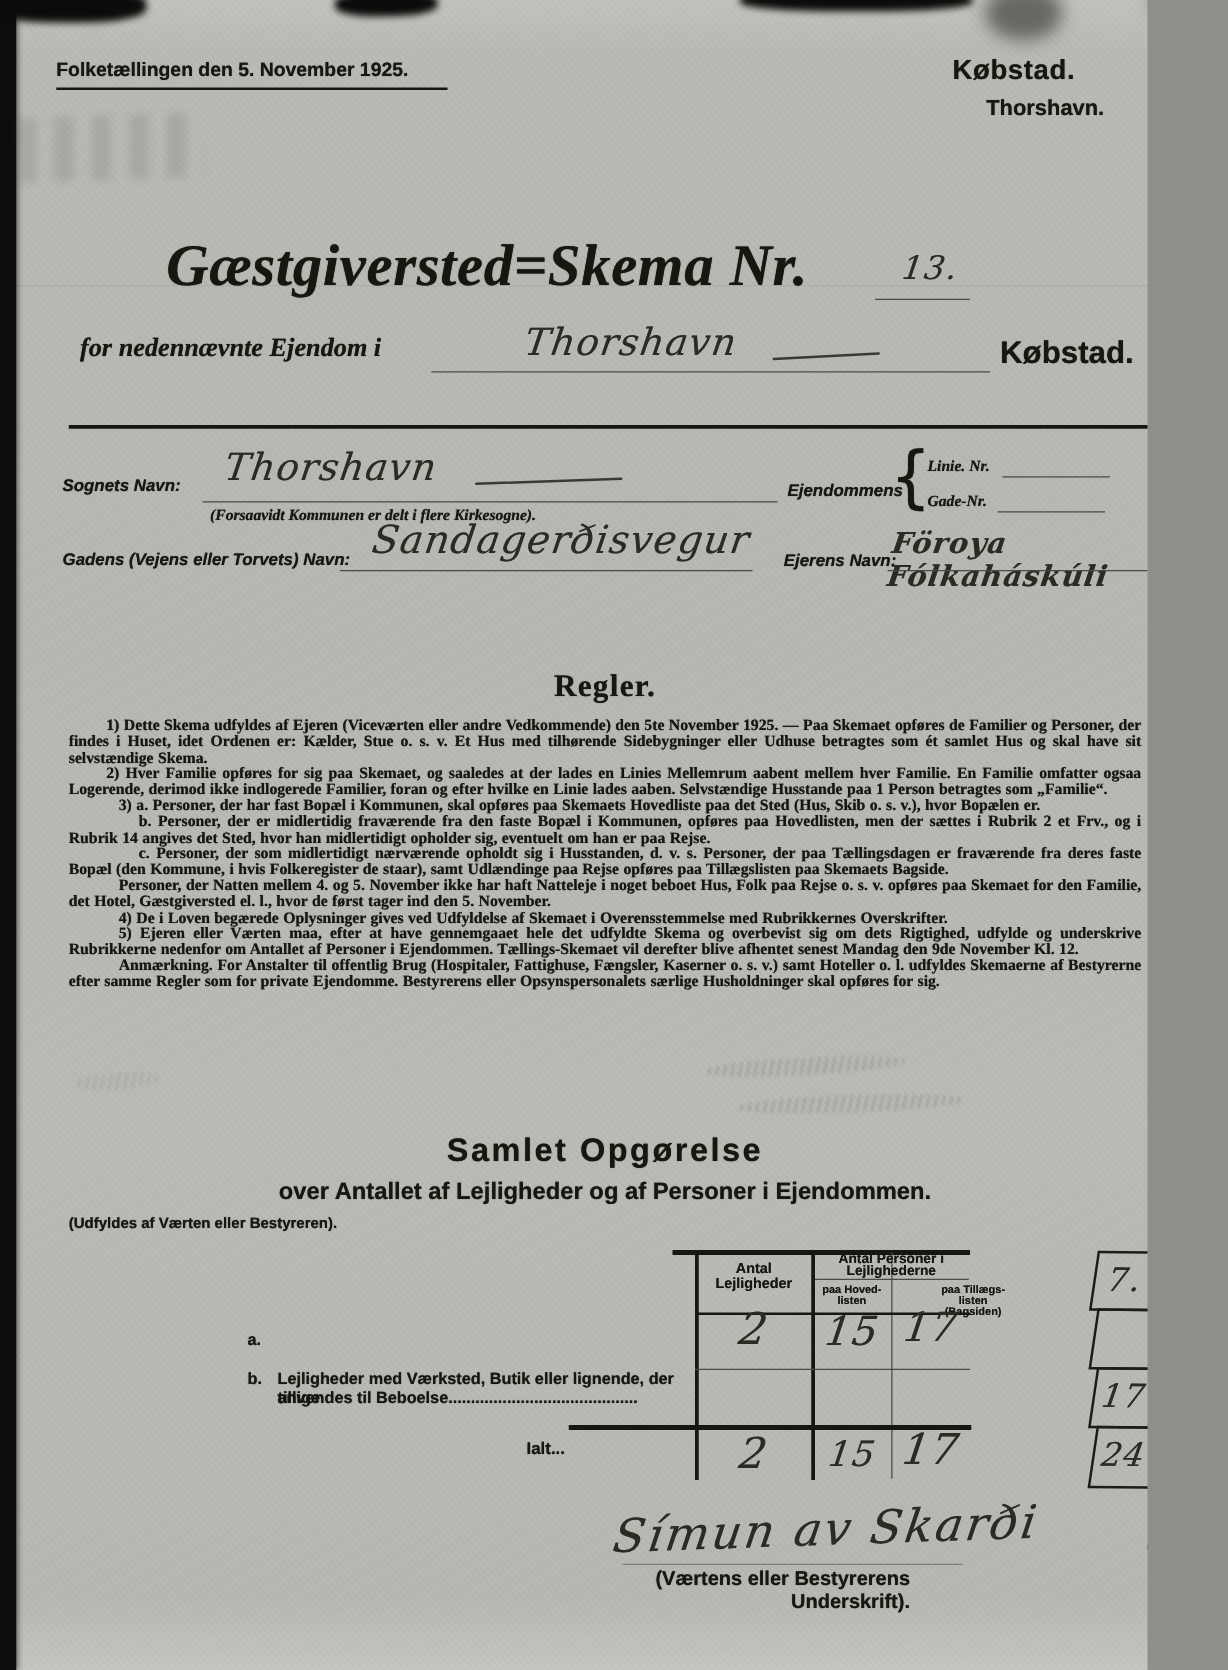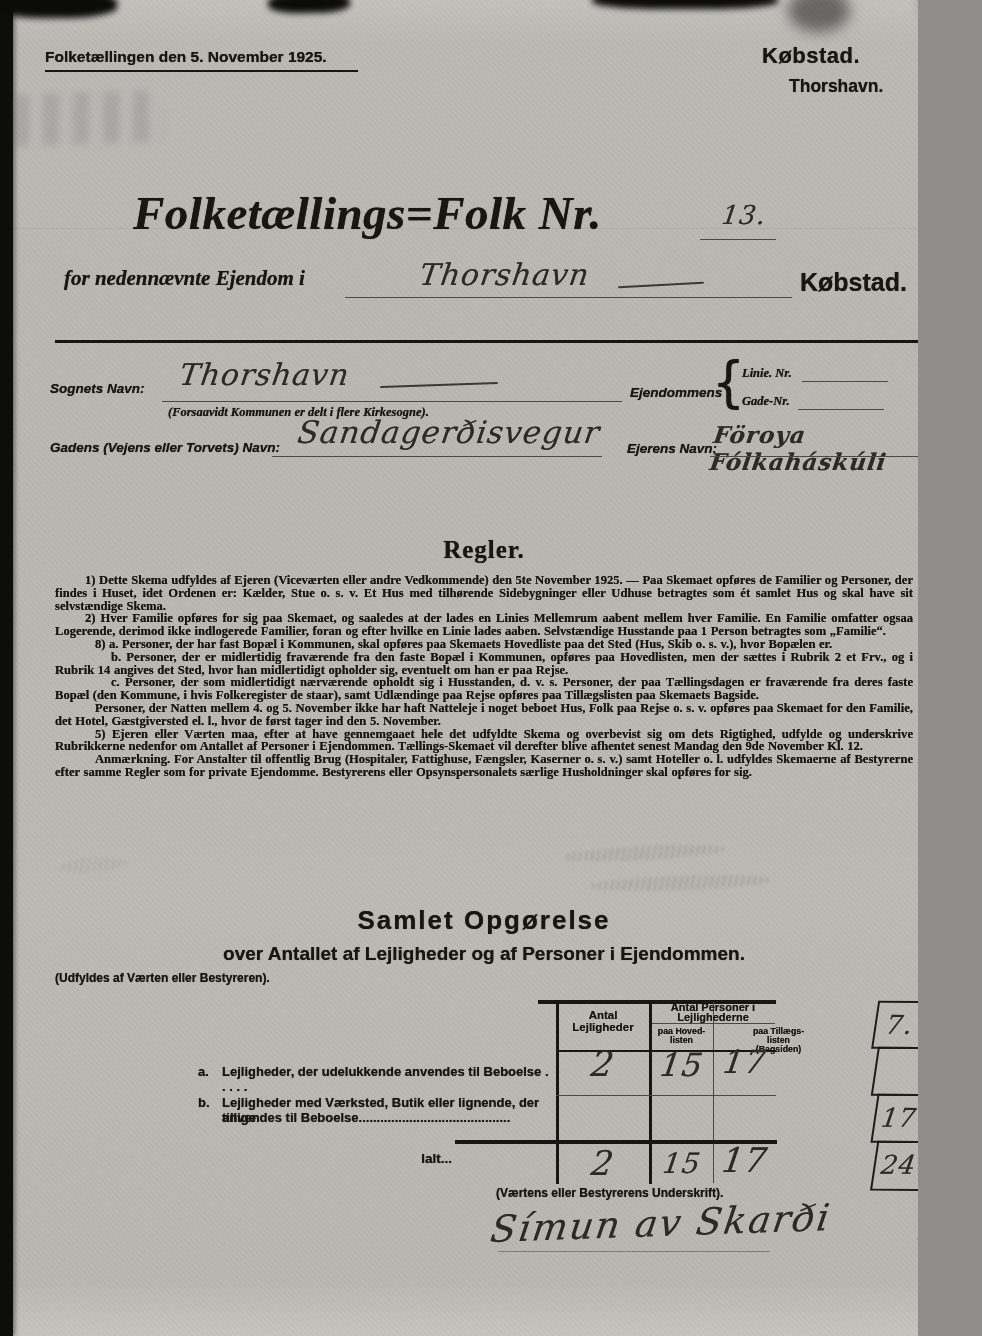--- a/index.html
+++ b/index.html
@@ -50,21 +50,21 @@
   <div class="abs ghost-stamp"></div>
   <div class="abs crease"></div>
   <div class="abs ghost-script" style="left:562px;top:846px;width:165px;transform:rotate(-3deg);"></div>
   <div class="abs ghost-script" style="left:588px;top:876px;width:185px;transform:rotate(-2deg);"></div>
   <div class="abs ghost-script" style="left:58px;top:858px;width:70px;transform:rotate(-4deg);opacity:0.3;"></div>
 
   <div class="abs sans-b print" style="left:45px;top:48px;font-size:15.5px;padding-bottom:4px;width:313px;border-bottom:2.5px solid #161613;">Folketællingen den 5. November 1925.</div>
   <div class="abs sans-b print" style="left:762px;top:43px;font-size:22px;letter-spacing:0.5px;">Købstad.</div>
   <div class="abs sans-b print" style="left:789px;top:76px;font-size:17.5px;text-align:right;">Thorshavn.</div>
 
-  <div class="abs ser-bi print" style="left:133px;top:186px;font-size:47px;letter-spacing:0.5px;">Folketællings=Folk Nr.</div>
+  <div class="abs ser-bi print" style="left:133px;top:186px;font-size:47px;letter-spacing:0.5px;">Gæstgiversted=Skema Nr.</div>
   <div class="abs hand" style="left:722px;top:200px;font-size:26px;">13.</div>
   <div class="abs line" style="left:700px;top:239px;width:76px;height:1px;"></div>
 
   <div class="abs ser-bi print" style="left:64px;top:266px;font-size:21px;">for nedennævnte Ejendom i</div>
   <div class="abs hand" style="left:420px;top:257px;font-size:30px;">Thorshavn</div>
   <div class="abs" style="left:618px;top:284px;width:86px;height:2px;background:#3a3933;transform:rotate(-3deg);border-radius:2px;"></div>
   <div class="abs line" style="left:345px;top:297px;width:447px;height:1px;"></div>
   <div class="abs sans-b print" style="left:800px;top:268px;font-size:25px;">Købstad.</div>
 
   <div class="abs inkline" style="left:55px;top:340px;width:900px;height:3px;"></div>
@@ -87,34 +87,34 @@
   <div class="abs line" style="left:272px;top:456px;width:330px;height:1px;"></div>
 
   <div class="abs sans-bi print" style="left:627px;top:441px;font-size:13.5px;">Ejerens Navn:</div>
   <div class="abs hand" style="left:712px;top:421px;font-size:23px;font-weight:700;">Föroya Fólkaháskúli</div>
   <div class="abs line" style="left:710px;top:456px;width:247px;height:1px;"></div>
 
   <div class="abs ser-b print" style="left:55px;top:536px;width:858px;text-align:center;font-size:25px;letter-spacing:1px;">Regler.</div>
   <div class="abs rules-body">
     <p class="ind1">1)  Dette Skema udfyldes af Ejeren (Viceværten eller andre Vedkommende) den 5te November 1925. — Paa Skemaet opføres de Familier og Personer, der findes i Huset, idet Ordenen er: Kælder, Stue o. s. v.  Et Hus med tilhørende Sidebygninger eller Udhuse betragtes som ét samlet Hus og skal have sit selvstændige Skema.</p>
     <p class="ind1">2)  Hver Familie opføres for sig paa Skemaet, og saaledes at der lades en Linies Mellemrum aabent mellem hver Familie.  En Familie omfatter ogsaa Logerende, derimod ikke indlogerede Familier, foran og efter hvilke en Linie lades aaben.  Selvstændige Husstande paa 1 Person betragtes som „Familie“.</p>
-    <p class="ind2">8)  a.  Personer, der har fast Bopæl i Kommunen, skal opføres paa Skemaets Hovedliste paa det Sted (Hus, Skib o. s. v.), hvor Bopælen er.</p>
+    <p class="ind2">3)  a.  Personer, der har fast Bopæl i Kommunen, skal opføres paa Skemaets Hovedliste paa det Sted (Hus, Skib o. s. v.), hvor Bopælen er.</p>
     <p class="ind3">b.  Personer, der er midlertidig fraværende fra den faste Bopæl i Kommunen, opføres paa Hovedlisten, men der sættes i Rubrik 2 et Frv., og i Rubrik 14 angives det Sted, hvor han midlertidigt opholder sig, eventuelt om han er paa Rejse.</p>
     <p class="ind3">c.  Personer, der som midlertidigt nærværende opholdt sig i Husstanden, d. v. s. Personer, der paa Tællingsdagen er fraværende fra deres faste Bopæl (den Kommune, i hvis Folkeregister de staar), samt Udlændinge paa Rejse opføres paa Tillægslisten paa Skemaets Bagside.</p>
     <p class="ind2">Personer, der Natten mellem 4. og 5. November ikke har haft Natteleje i noget beboet Hus, Folk paa Rejse o. s. v. opføres paa Skemaet for den Familie, det Hotel, Gæstgiversted el. l., hvor de først tager ind den 5. November.</p>
+    <p class="ind2">4)  De i Loven begærede Oplysninger gives ved Udfyldelse af Skemaet i Overensstemmelse med Rubrikkernes Overskrifter.</p>
     <p class="ind2">5)  Ejeren eller Værten maa, efter at have gennemgaaet hele det udfyldte Skema og overbevist sig om dets Rigtighed, udfylde og underskrive Rubrikkerne nedenfor om Antallet af Personer i Ejendommen.  Tællings-Skemaet vil derefter blive afhentet senest Mandag den 9de November Kl. 12.</p>
     <p class="ind2">Anmærkning.  For Anstalter til offentlig Brug (Hospitaler, Fattighuse, Fængsler, Kaserner o. s. v.) samt Hoteller o. l. udfyldes Skemaerne af Bestyrerne efter samme Regler som for private Ejendomme.  Bestyrerens eller Opsynspersonalets særlige Husholdninger skal opføres for sig.</p>
   </div>
 
   <div class="abs sans-b print" style="left:55px;top:905px;width:858px;text-align:center;font-size:26px;letter-spacing:2px;">Samlet Opgørelse</div>
   <div class="abs sans-b print" style="left:55px;top:943px;width:858px;text-align:center;font-size:19px;">over Antallet af Lejligheder og af Personer i Ejendommen.</div>
   <div class="abs sans-b print" style="left:55px;top:971px;width:858px;font-size:12px;">(Udfyldes af Værten eller Bestyreren).</div>
 
   <div class="abs sans-b print" style="left:198px;top:1064px;font-size:13px;">a.</div>
-  <div class="abs sans-b print" style="left:222px;top:1064px;width:330px;font-size:13px;">Lejligheder, der udelukkende anvendes til Beboelse . . . . .</div>
   <div class="abs sans-b print" style="left:198px;top:1095px;font-size:13px;">b.</div>
   <div class="abs sans-b print" style="left:222px;top:1095px;width:340px;font-size:13px;">Lejligheder med Værksted, Butik eller lignende, der tillige</div>
   <div class="abs sans-b print" style="left:222px;top:1110px;width:340px;font-size:13px;">anvendes til Beboelse..........................................</div>
   <div class="abs sans-b print" style="left:360px;top:1151px;width:92px;text-align:right;font-size:13.5px;">Ialt...</div>
 
   <div class="abs inkline" style="left:538px;top:1000px;width:238px;height:3.5px;"></div>
   <div class="abs inkline" style="left:556px;top:1000px;width:2.5px;height:184px;"></div>
   <div class="abs inkline" style="left:649px;top:1000px;width:2.5px;height:184px;"></div>
   <div class="abs line" style="left:713px;top:1002px;width:1px;height:181px;"></div>
   <div class="abs line" style="left:652px;top:1023px;width:123px;height:1px;"></div>
@@ -141,15 +141,15 @@
     <div class="cell hand" style="left:0;top:140px;width:50px;height:50px;">24</div>
     <div class="cell hand" style="left:48px;top:0;width:50px;height:48px;">8</div>
     <div class="cell hand" style="left:48px;top:46px;width:50px;height:49px;">1</div>
     <div class="cell hand" style="left:48px;top:93px;width:50px;height:49px;font-size:18px;line-height:26px;">'</div>
     <div class="cell hand" style="left:48px;top:140px;width:50px;height:50px;">7</div>
     <div class="cell hand" style="left:48px;top:188px;width:50px;height:50px;">31.</div>
   </div>
 
   <div class="abs hand" style="left:492px;top:1202px;font-size:37px;letter-spacing:2px;transform:skewX(-10deg) rotate(-2deg);">Símun av Skarði</div>
   <div class="abs" style="left:498px;top:1251px;width:272px;height:1px;background:rgba(40,40,36,0.4);"></div>
-  <div class="abs sans-b print" style="left:496px;top:1186px;width:232px;text-align:left;font-size:12px;">(Værtens eller Bestyrerens Underskrift).</div>
+  <div class="abs sans-b print" style="left:496px;top:1255px;width:232px;text-align:right;font-size:16px;">(Værtens eller Bestyrerens Underskrift).</div>
 
 </div>
 
 </body></html>

